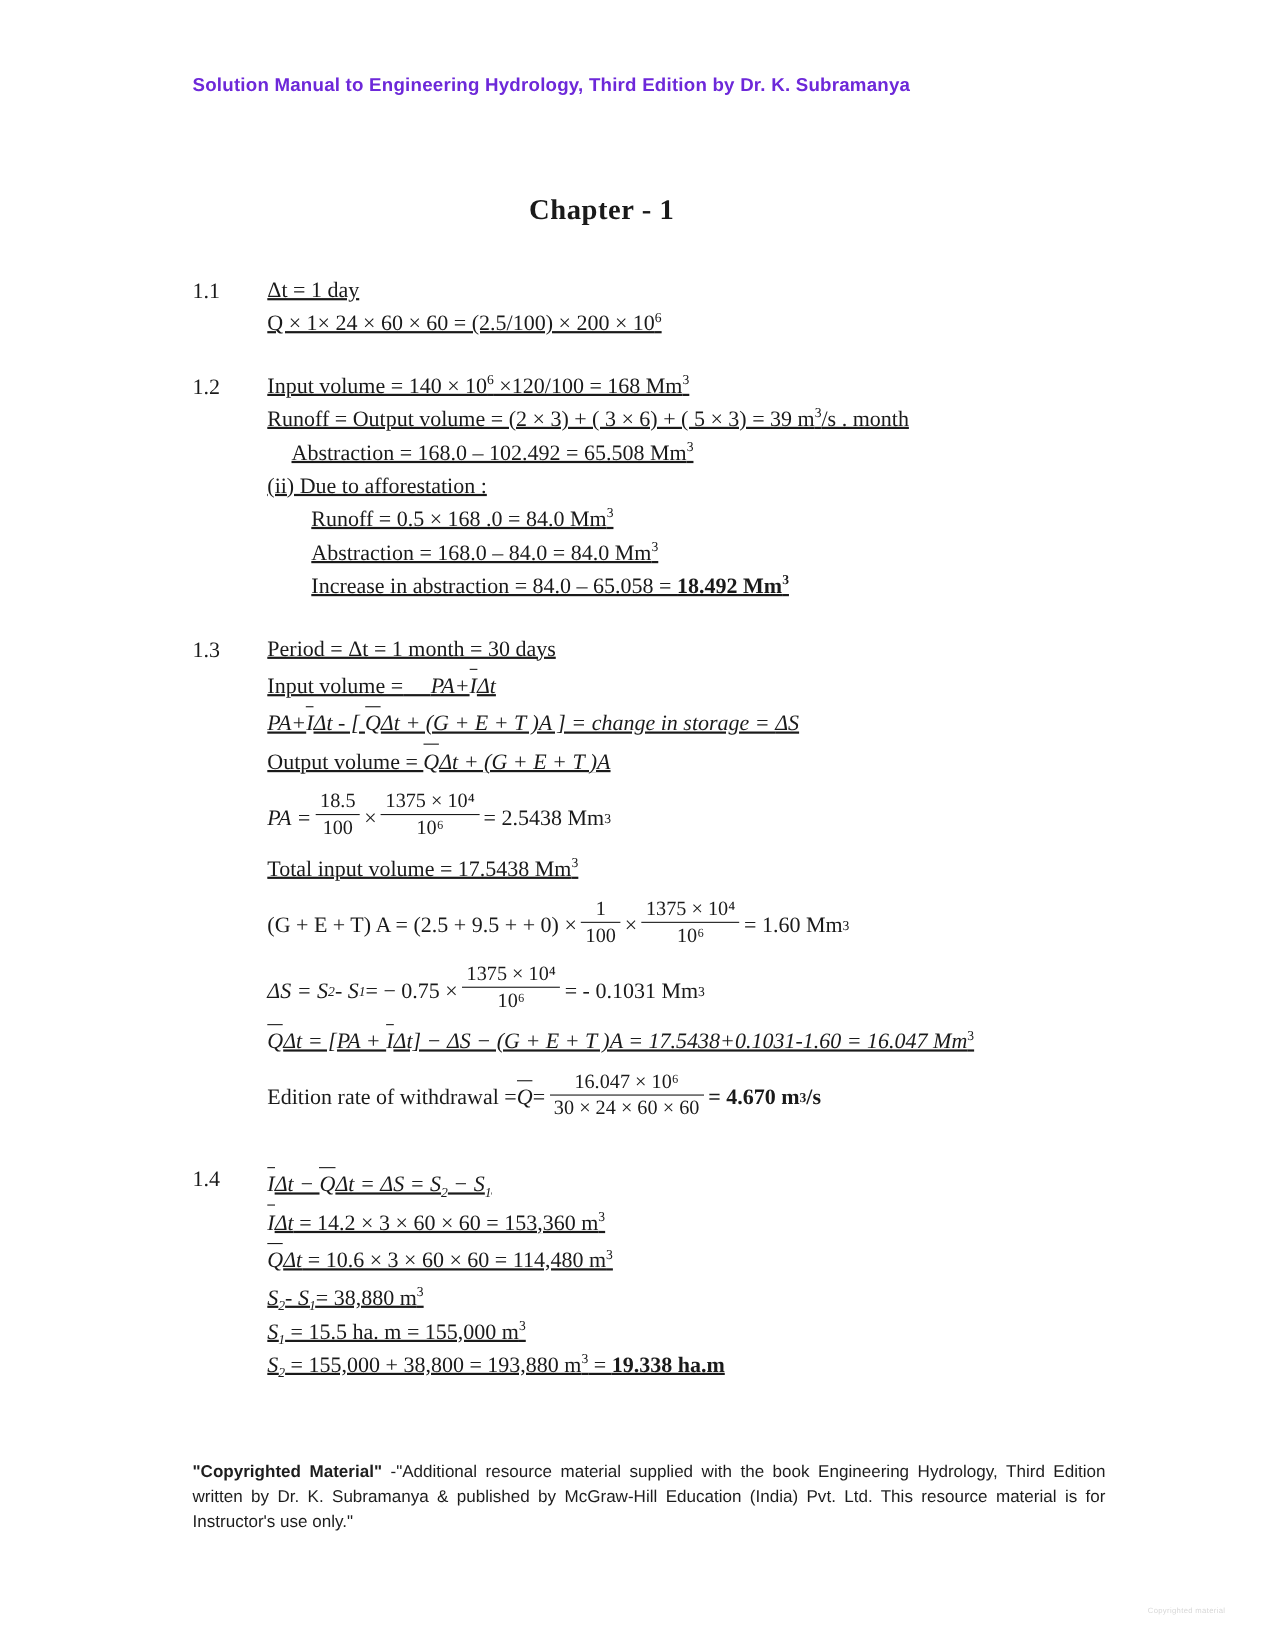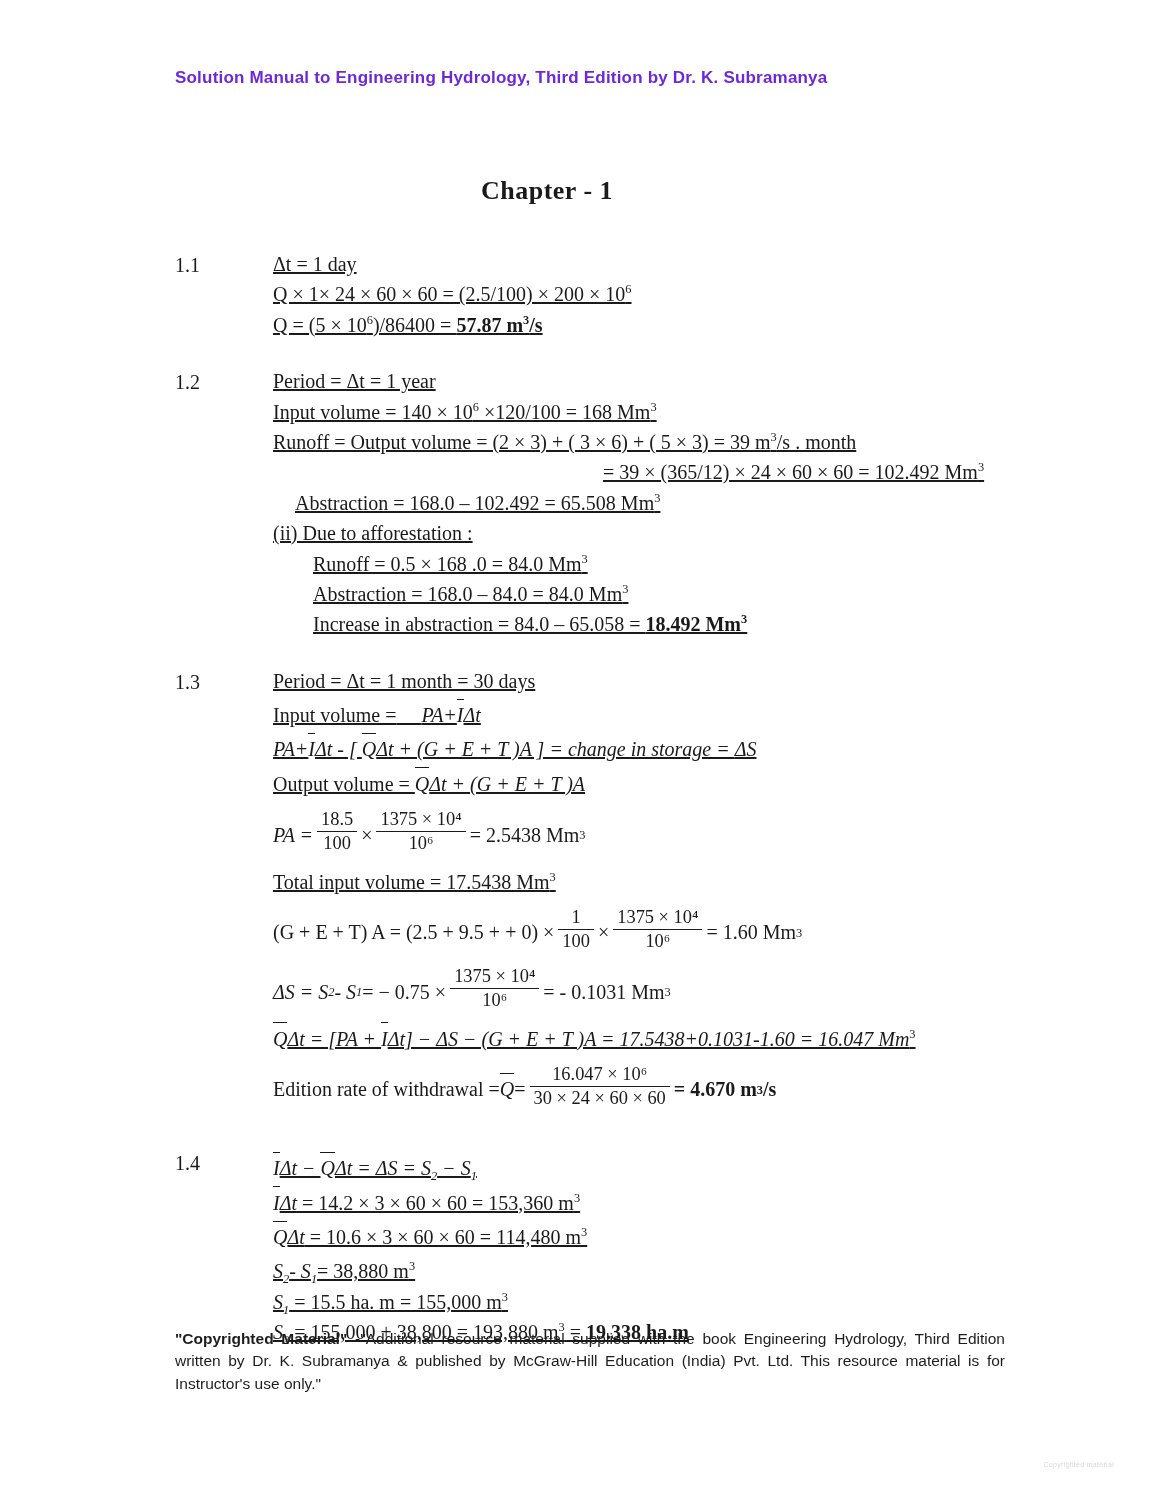--- a/index.html
+++ b/index.html
@@ -46,21 +46,20 @@
     top: 250px;
     left: 175px;
     width: 860px;
     font-size: 20px;
     line-height: 1.42;
   }
   .prob {
     display: flex;
     align-items: flex-start;
     margin-bottom: 26px;
-    gap: 30px;
   }
   .prob-num {
     width: 68px;
     flex: 0 0 68px;
     font-size: 20px;
     padding-top: 1px;
   }
   .prob-body {
     flex: 1 1 auto;
   }
@@ -151,40 +150,31 @@
 
     <div class="prob">
       <div class="prob-num">1.1</div>
       <div class="prob-body">
         <div class="line">
           <span>Δt = 1 day</span>
         </div>
         <div class="line">
           <span>Q × 1× 24 × 60 × 60 = (2.5/100) × 200 × 10</span><sup>6</sup>
         </div>
-        <div class="line">
-          <span>Q = (5 × 10</span><sup>6</sup><span>)/86400 = </span><span class="b">57.87 m</span><sup class="b">3</sup><span class="b">/s</span>
-        </div>
       </div>
     </div>
 
     <div class="prob">
       <div class="prob-num">1.2</div>
       <div class="prob-body">
         <div class="line">
-          <span>Period = Δt = 1 year</span>
-        </div>
-        <div class="line">
           <span>Input volume = 140 × 10</span><sup>6</sup><span> ×120/100 = 168 Mm</span><sup>3</sup>
         </div>
         <div class="line">
           <span>Runoff = Output volume  = (2 × 3) + ( 3 × 6) + ( 5 × 3) =  39 m</span><sup>3</sup><span>/s . month</span>
-        </div>
-        <div class="line indent3">
-          <span>= 39 × (365/12) × 24 × 60 × 60 = 102.492 Mm</span><sup>3</sup>
         </div>
         <div class="line indent1">
           <span>Abstraction = 168.0 – 102.492 = 65.508 Mm</span><sup>3</sup>
         </div>
         <div class="line">
           <span>(ii) Due to afforestation :</span>
         </div>
         <div class="line indent2">
           <span>Runoff = 0.5 × 168 .0 = 84.0 Mm</span><sup>3</sup>
         </div>

